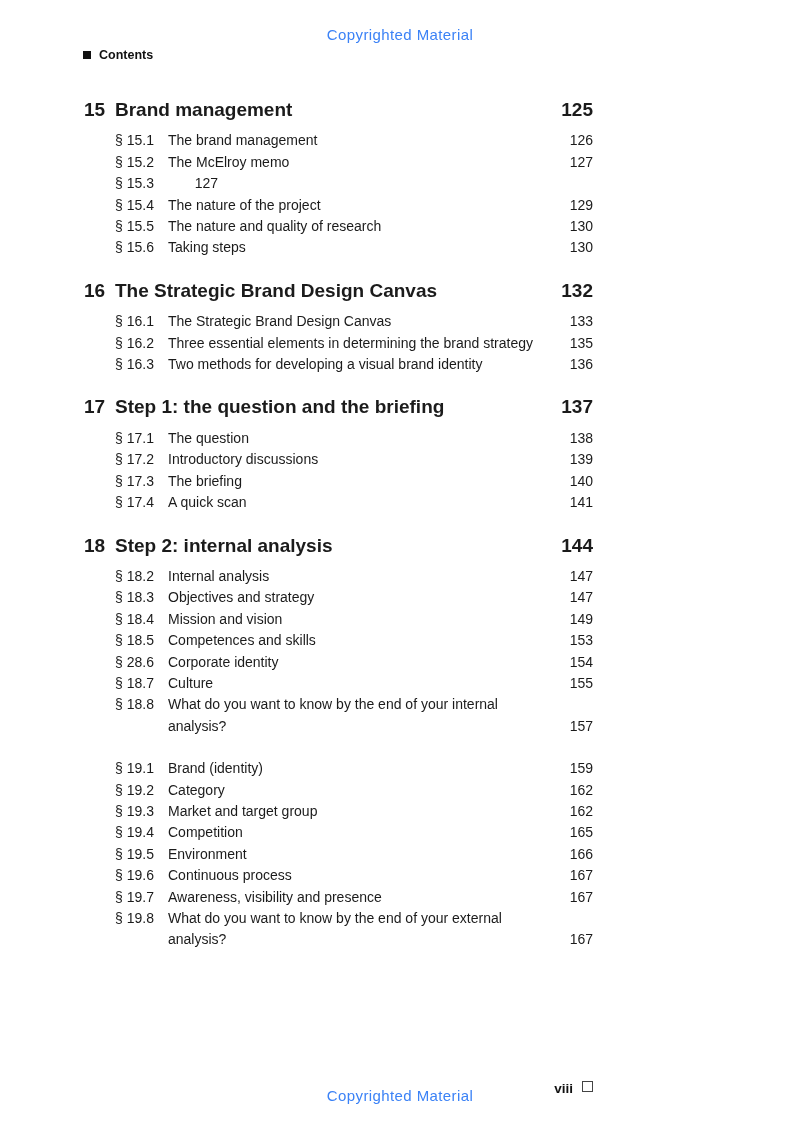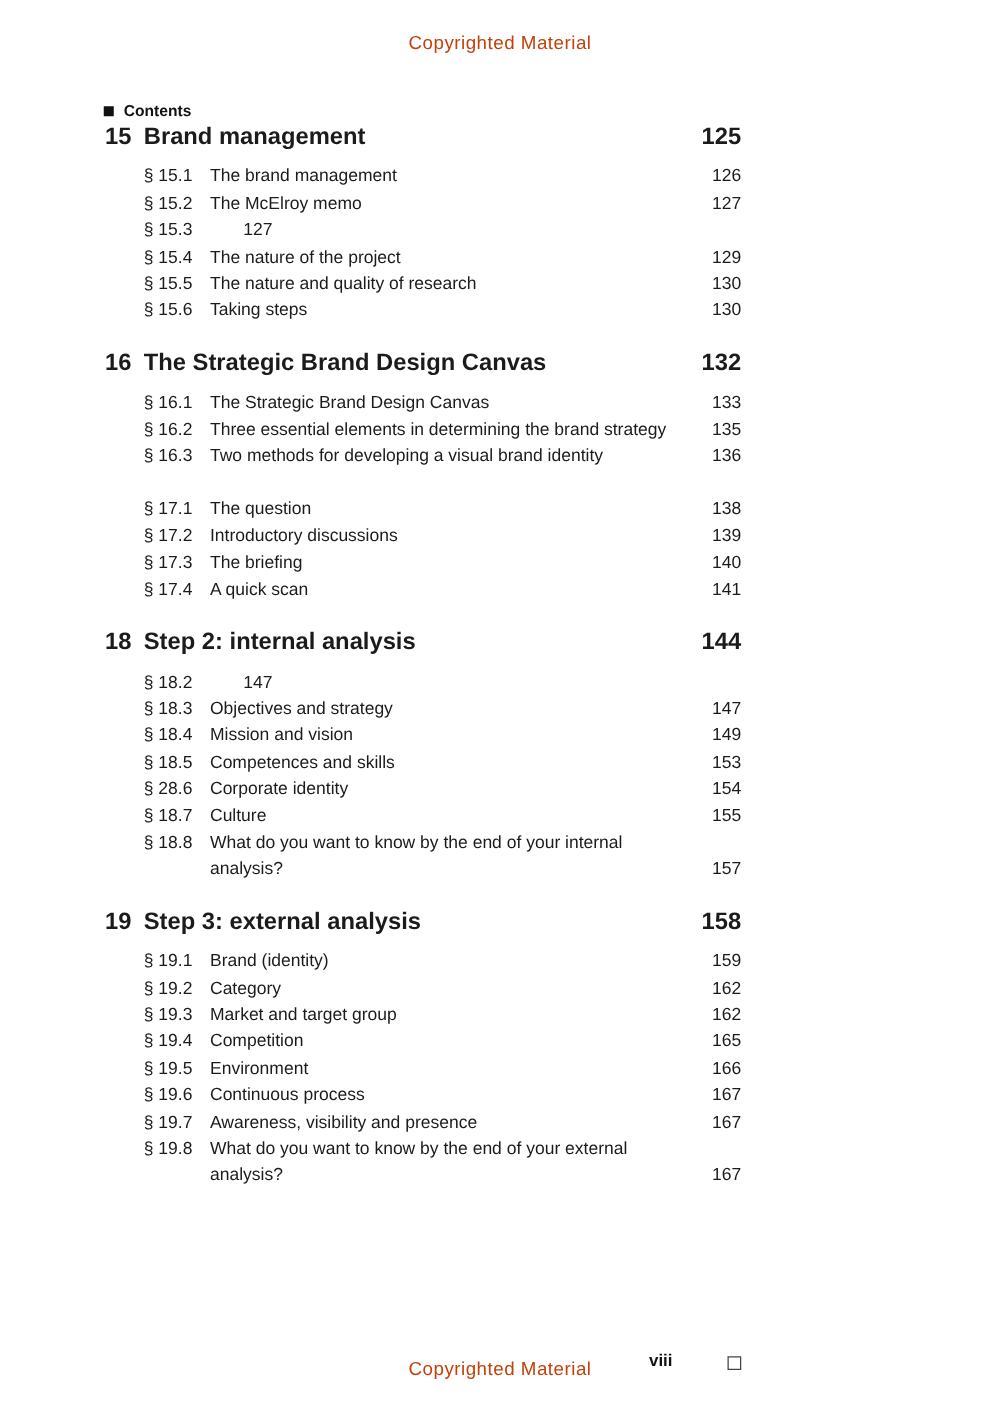--- a/index.html
+++ b/index.html
@@ -10,33 +10,32 @@
     background: #ffffff;
     font-family: "Liberation Sans", "DejaVu Sans", sans-serif;
     color: #1b1b1b;
     overflow: hidden;
   }
   .watermark {
     position: absolute;
     left: 0;
     width: 100%;
     text-align: center;
-    color: #c2410c;
+    color: #3b82f6;
     font-size: 15px;
     letter-spacing: 0.4px;
   }
   .watermark.top { top: 26px; }
   .watermark.bottom { top: 1087px; }
   .header {
     position: absolute;
     left: 83px;
     top: 48px;
     display: flex;
     align-items: center;
-    margin-top: 34px;
   }
   .sq {
     width: 8px;
     height: 8px;
     background: #111;
     display: inline-block;
     margin-right: 8px;
   }
   .header-label {
     font-weight: bold;
@@ -69,25 +68,24 @@
     flex: 0 0 50px;
     text-align: right;
     align-self: flex-end;
   }
   .chapter-block + .chapter-block { margin-top: 21px; }
   .folio {
     position: absolute;
     top: 1081px;
     right: 207px;
     display: flex;
-    align-items: flex-end;
+    align-items: flex-start;
     font-weight: bold;
     font-size: 13.5px;
     color: #111;
-    gap: 35px;
   }
   .open-sq {
     width: 9px;
     height: 9px;
     border: 1.6px solid #444;
     display: inline-block;
     margin-left: 9px;
     background: #fff;
   }
 </style>
@@ -156,20 +154,25 @@
           <span class="title sec-title">Three essential elements in determining the brand strategy</span>
           <span class="pg">135</span>
         </div>
         <div class="row sec-row">
           <span class="sec-label">§ 16.3</span>
           <span class="title sec-title">Two methods for developing a visual brand identity</span>
           <span class="pg">136</span>
         </div>
       </div>
       <div class="chapter-block">
+        <div class="row ch-head">
+          <span class="ch-num">17</span>
+          <span class="title">Step 1: the question and the briefing</span>
+          <span class="pg">137</span>
+        </div>
         <div class="row sec-row">
           <span class="sec-label">§ 17.1</span>
           <span class="title sec-title">The question</span>
           <span class="pg">138</span>
         </div>
         <div class="row sec-row">
           <span class="sec-label">§ 17.2</span>
           <span class="title sec-title">Introductory discussions</span>
           <span class="pg">139</span>
         </div>
@@ -185,20 +188,21 @@
         </div>
       </div>
       <div class="chapter-block">
         <div class="row ch-head">
           <span class="ch-num">18</span>
           <span class="title">Step 2: internal analysis</span>
           <span class="pg">144</span>
         </div>
         <div class="row sec-row">
           <span class="sec-label">§ 18.2</span>
+          <span class="title sec-title">Internal analysis</span>
           <span class="pg">147</span>
         </div>
         <div class="row sec-row">
           <span class="sec-label">§ 18.3</span>
           <span class="title sec-title">Objectives and strategy</span>
           <span class="pg">147</span>
         </div>
         <div class="row sec-row">
           <span class="sec-label">§ 18.4</span>
           <span class="title sec-title">Mission and vision</span>
@@ -219,25 +223,20 @@
           <span class="title sec-title">Culture</span>
           <span class="pg">155</span>
         </div>
         <div class="row sec-row">
           <span class="sec-label">§ 18.8</span>
           <span class="title sec-title">What do you want to know by the end of your internal analysis?</span>
           <span class="pg">157</span>
         </div>
       </div>
       <div class="chapter-block">
-        <div class="row ch-head">
-          <span class="ch-num">19</span>
-          <span class="title">Step 3: external analysis</span>
-          <span class="pg">158</span>
-        </div>
         <div class="row sec-row">
           <span class="sec-label">§ 19.1</span>
           <span class="title sec-title">Brand (identity)</span>
           <span class="pg">159</span>
         </div>
         <div class="row sec-row">
           <span class="sec-label">§ 19.2</span>
           <span class="title sec-title">Category</span>
           <span class="pg">162</span>
         </div>

